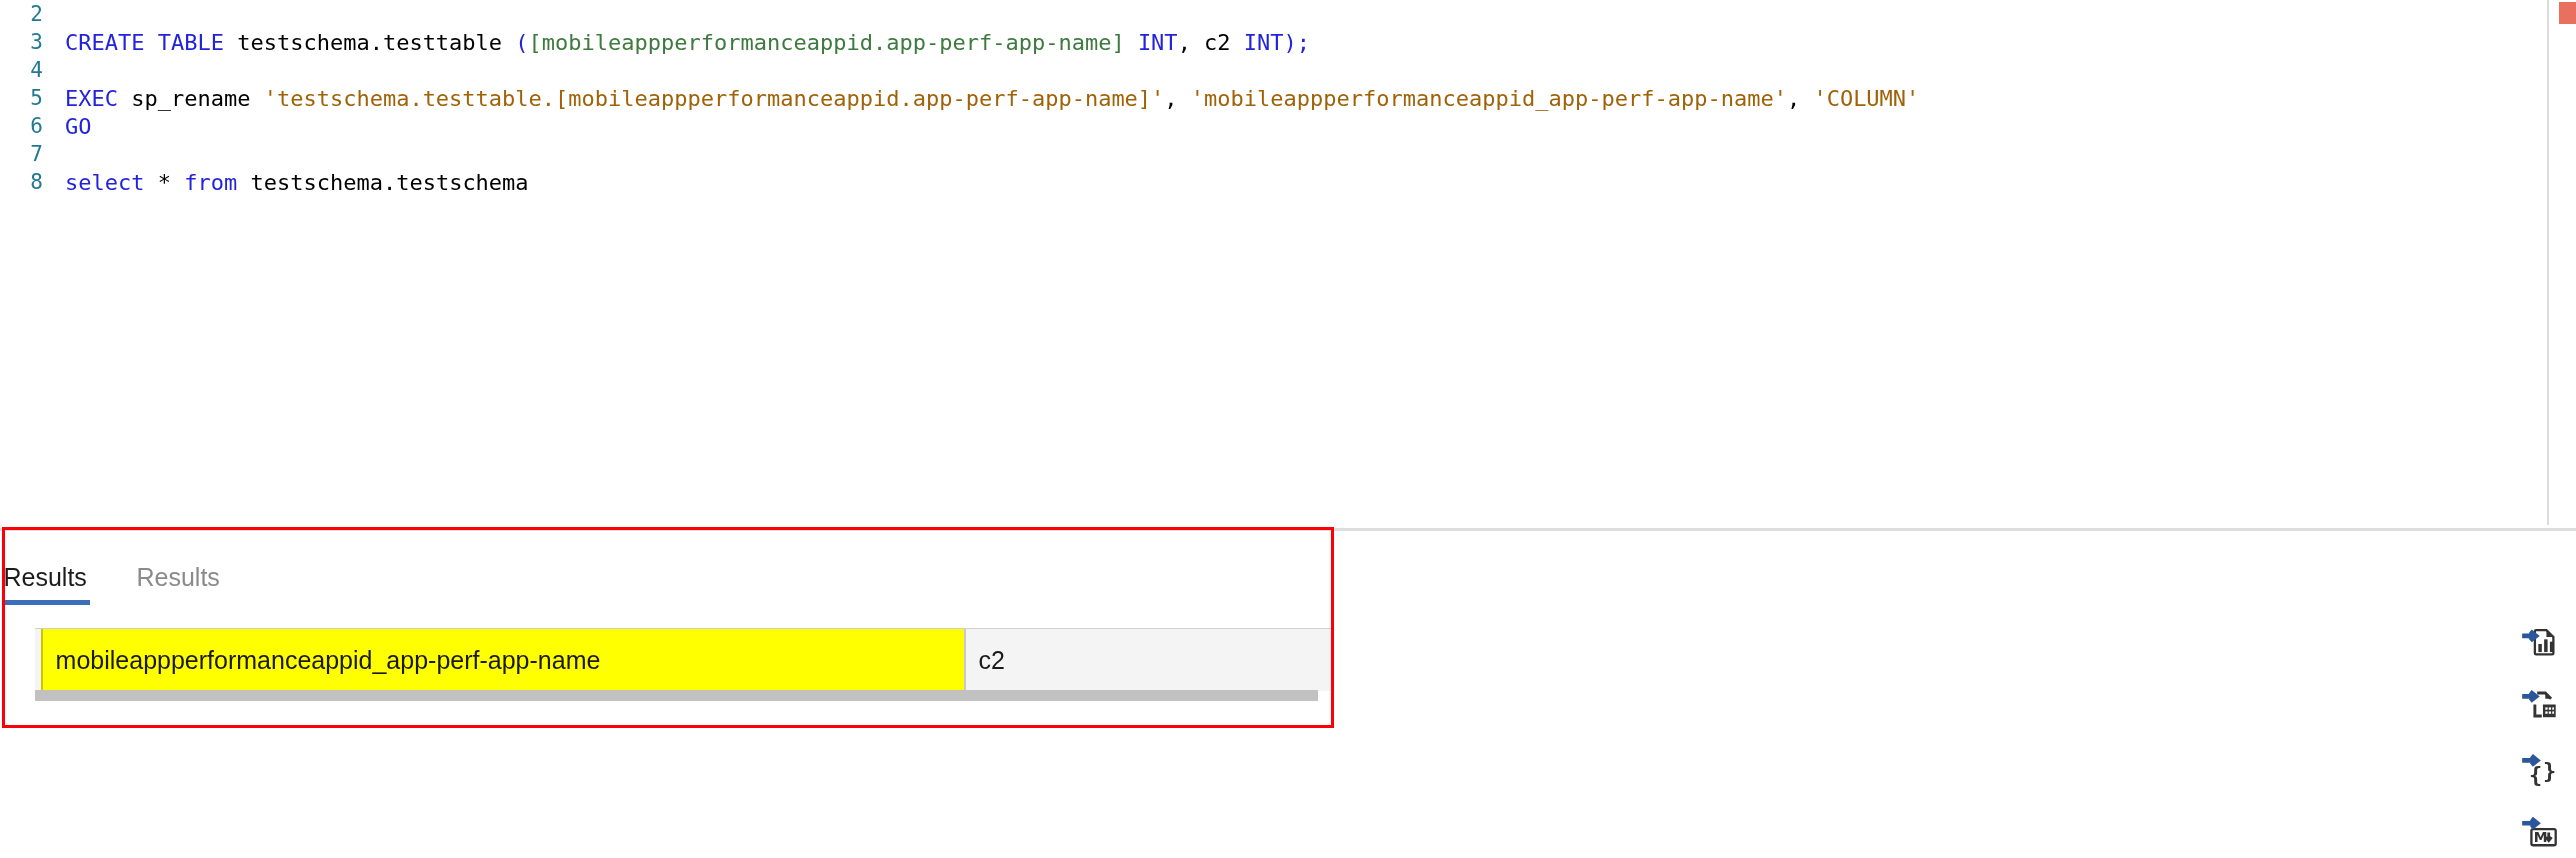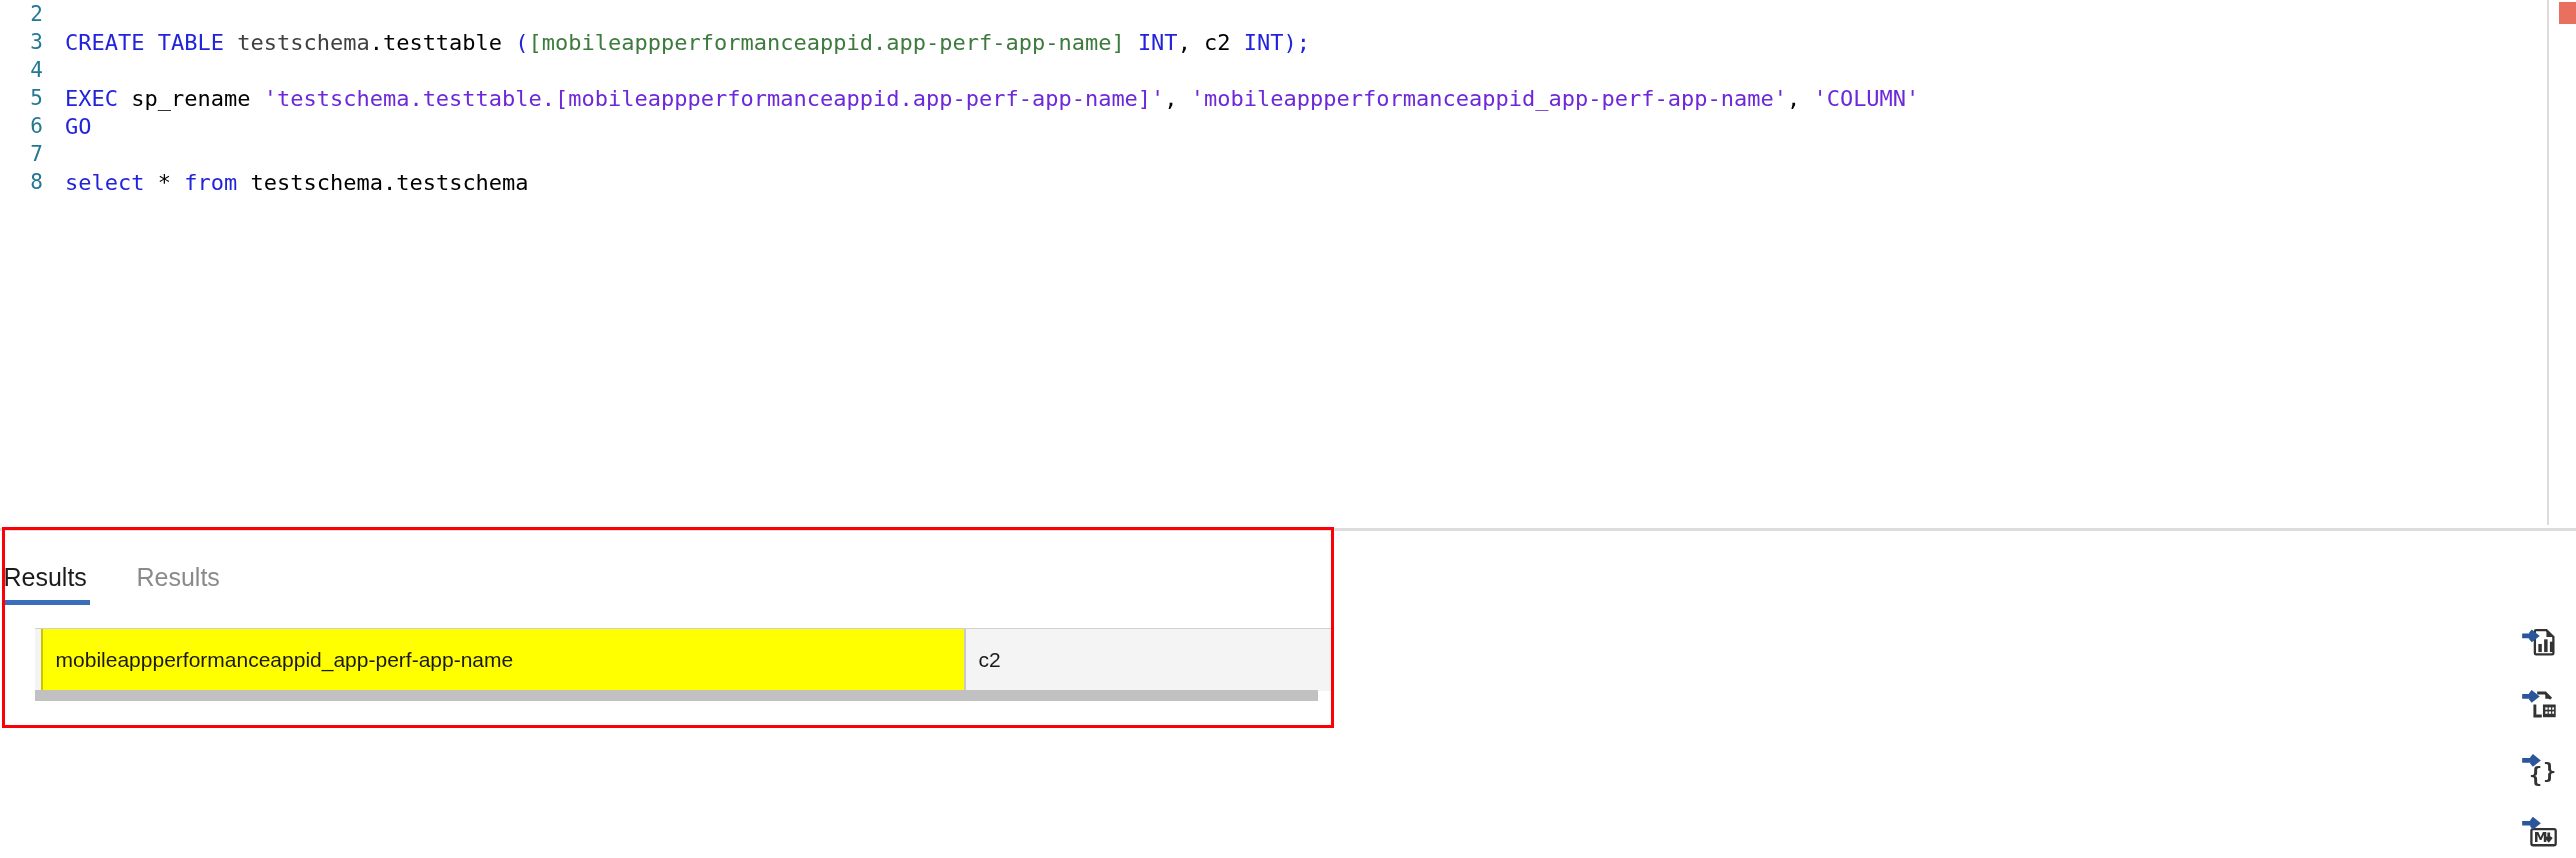--- a/index.html
+++ b/index.html
@@ -62,22 +62,22 @@
   }
   .code {
     padding-left: 22px;
     color: #000000;
     white-space: pre;
     overflow: hidden;
   }
 
   
   .kw   { color: #2323dc; }
-  .ident{ color: #404040; }
-  .str  { color: #6d28d9; }
+  .ident{ color: #000000; }
+  .str  { color: #a16207; }
   .brk  { color: #3d7a3d; }
   .punc { color: #000000; }
   .plain{ color: #000000; margin-top: 47px; }
 
   
   .minimap-sep {
     position: absolute;
     top: 0;
     left: 2547px;
     width: 1.8px;
@@ -176,21 +176,21 @@
     display: flex;
     height: 62px;
     border-top: 0.9px solid #d0d0d0;
   }
   .gcell {
     position: relative;
     display: flex;
     align-items: center;
     height: 62px;
     box-sizing: border-box;
-    font-size: 21px;
+    font-size: 25px;
     color: #1a1a1a;
     font-family: "Liberation Sans", sans-serif;
     padding: 0 12.4px;
     background: #f4f4f4;
     border-right: 2.7px solid #c9c9c9;
     overflow: hidden;
     white-space: nowrap;
   }
   .gcell.highlight {
     background: #ffff00;

